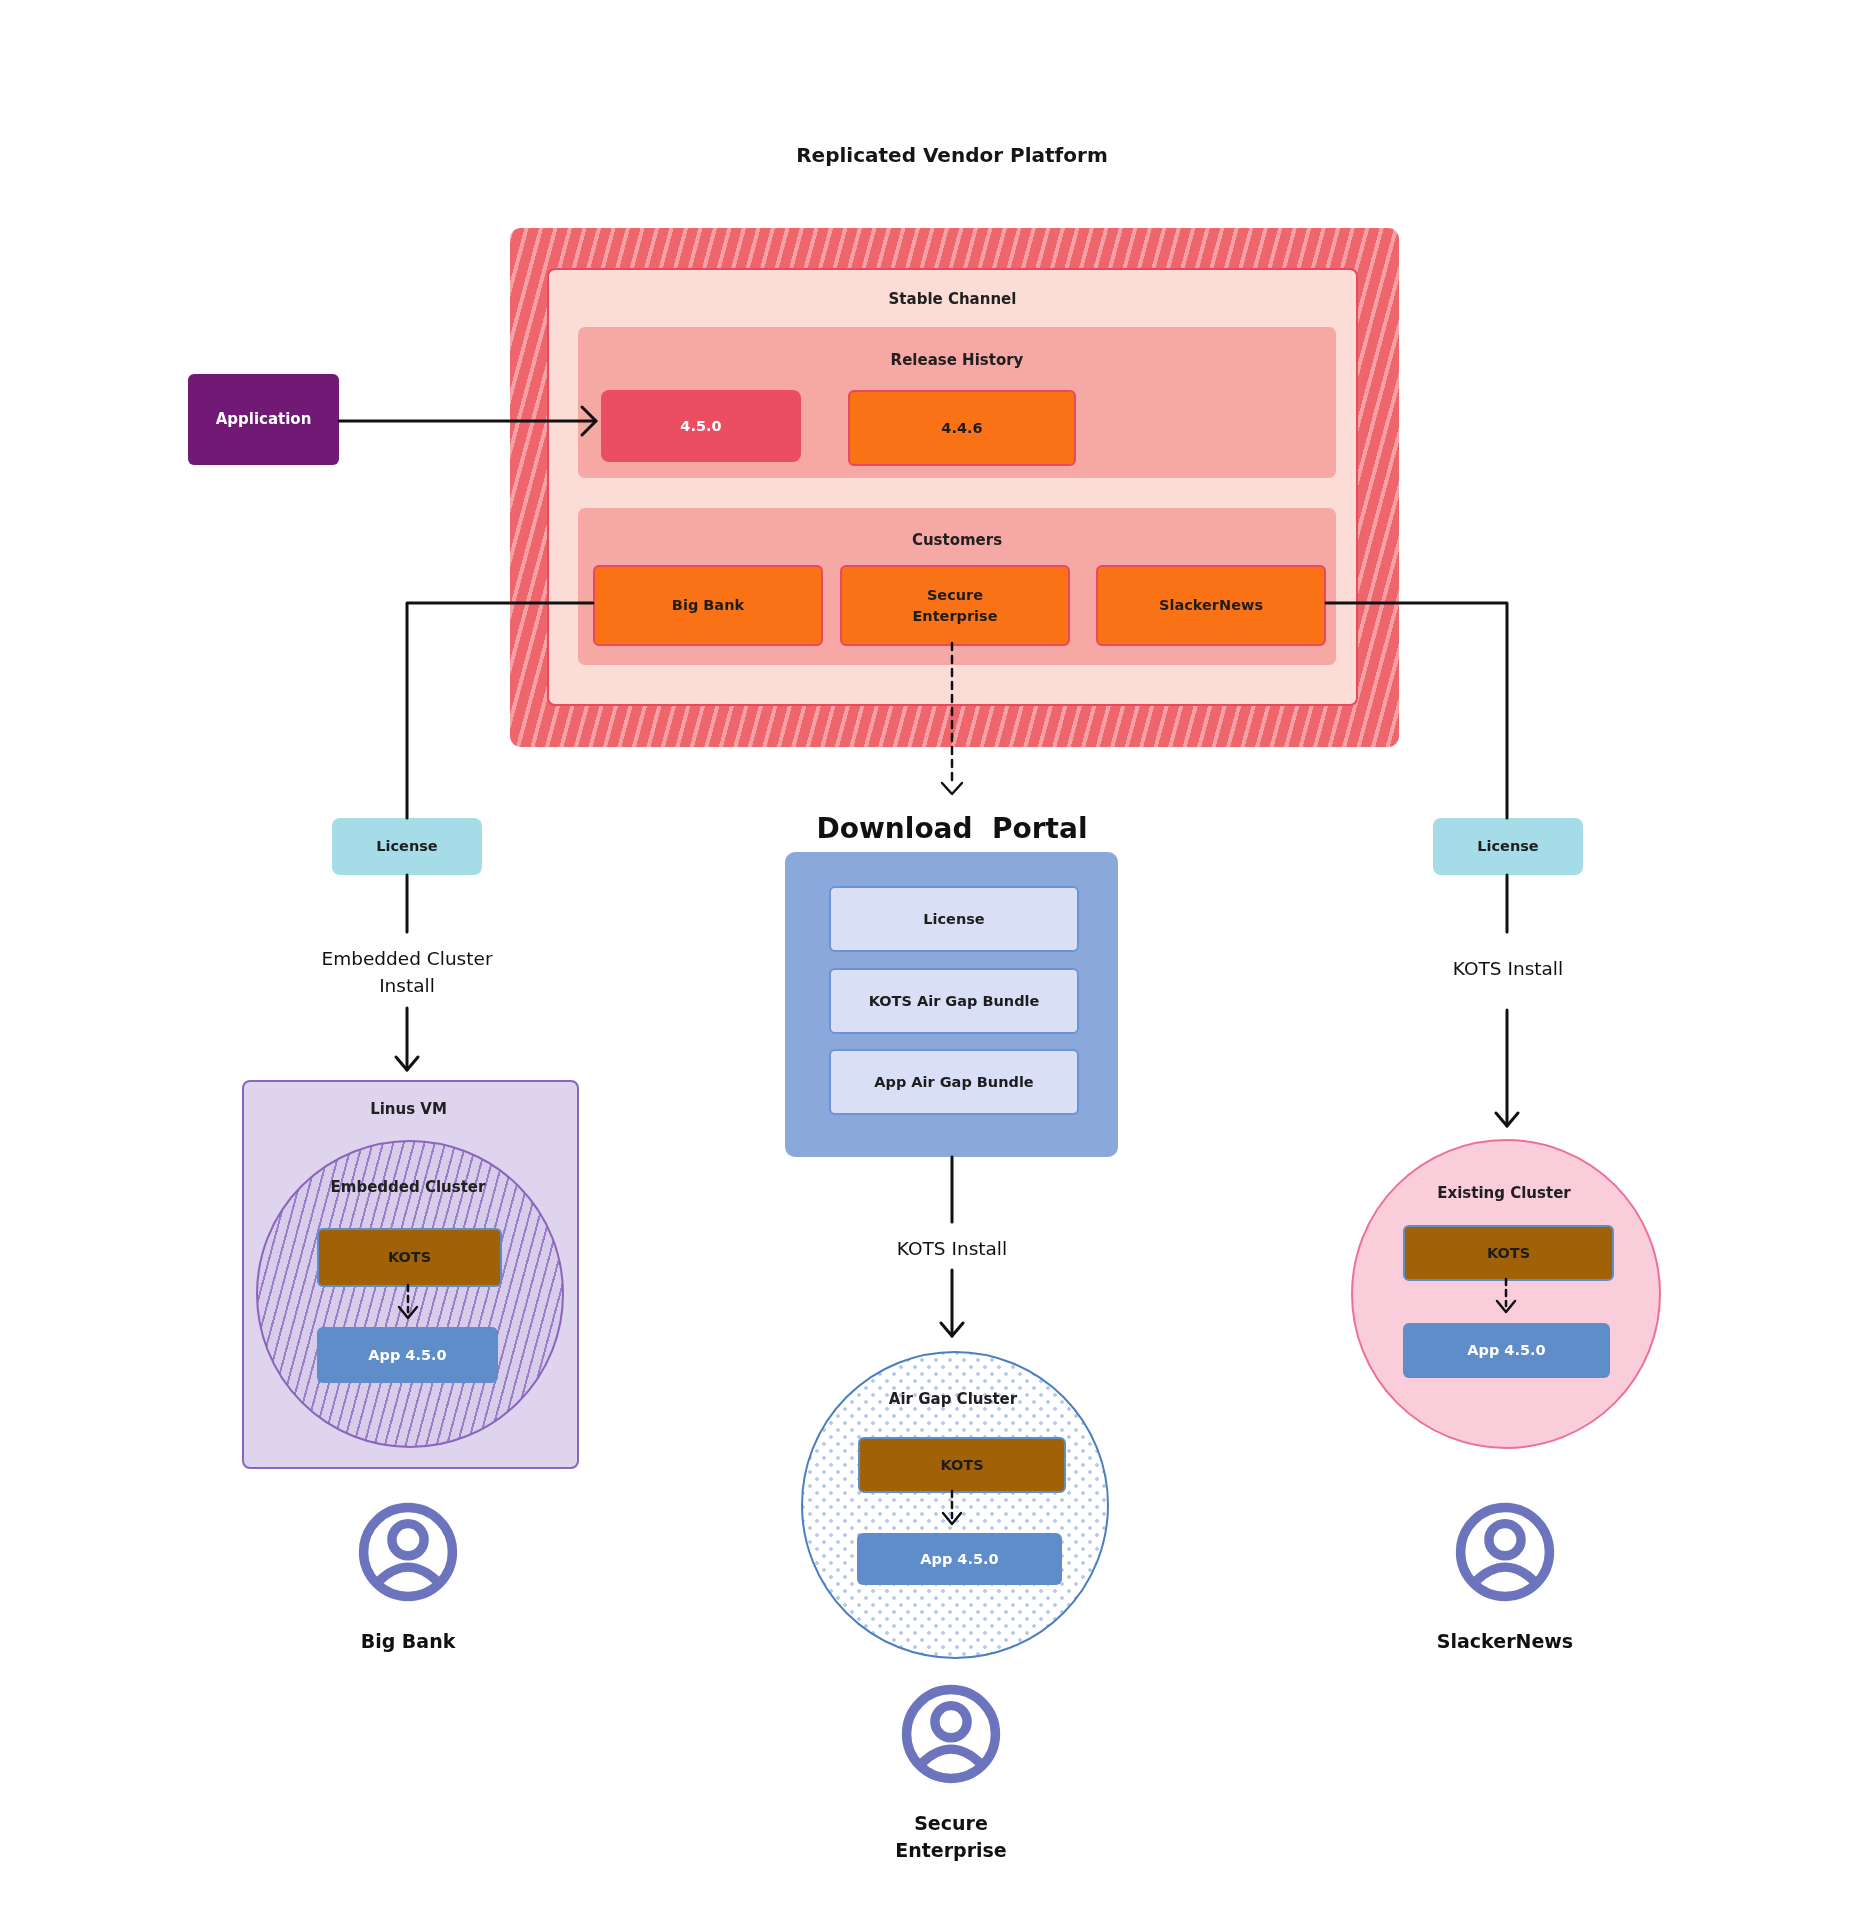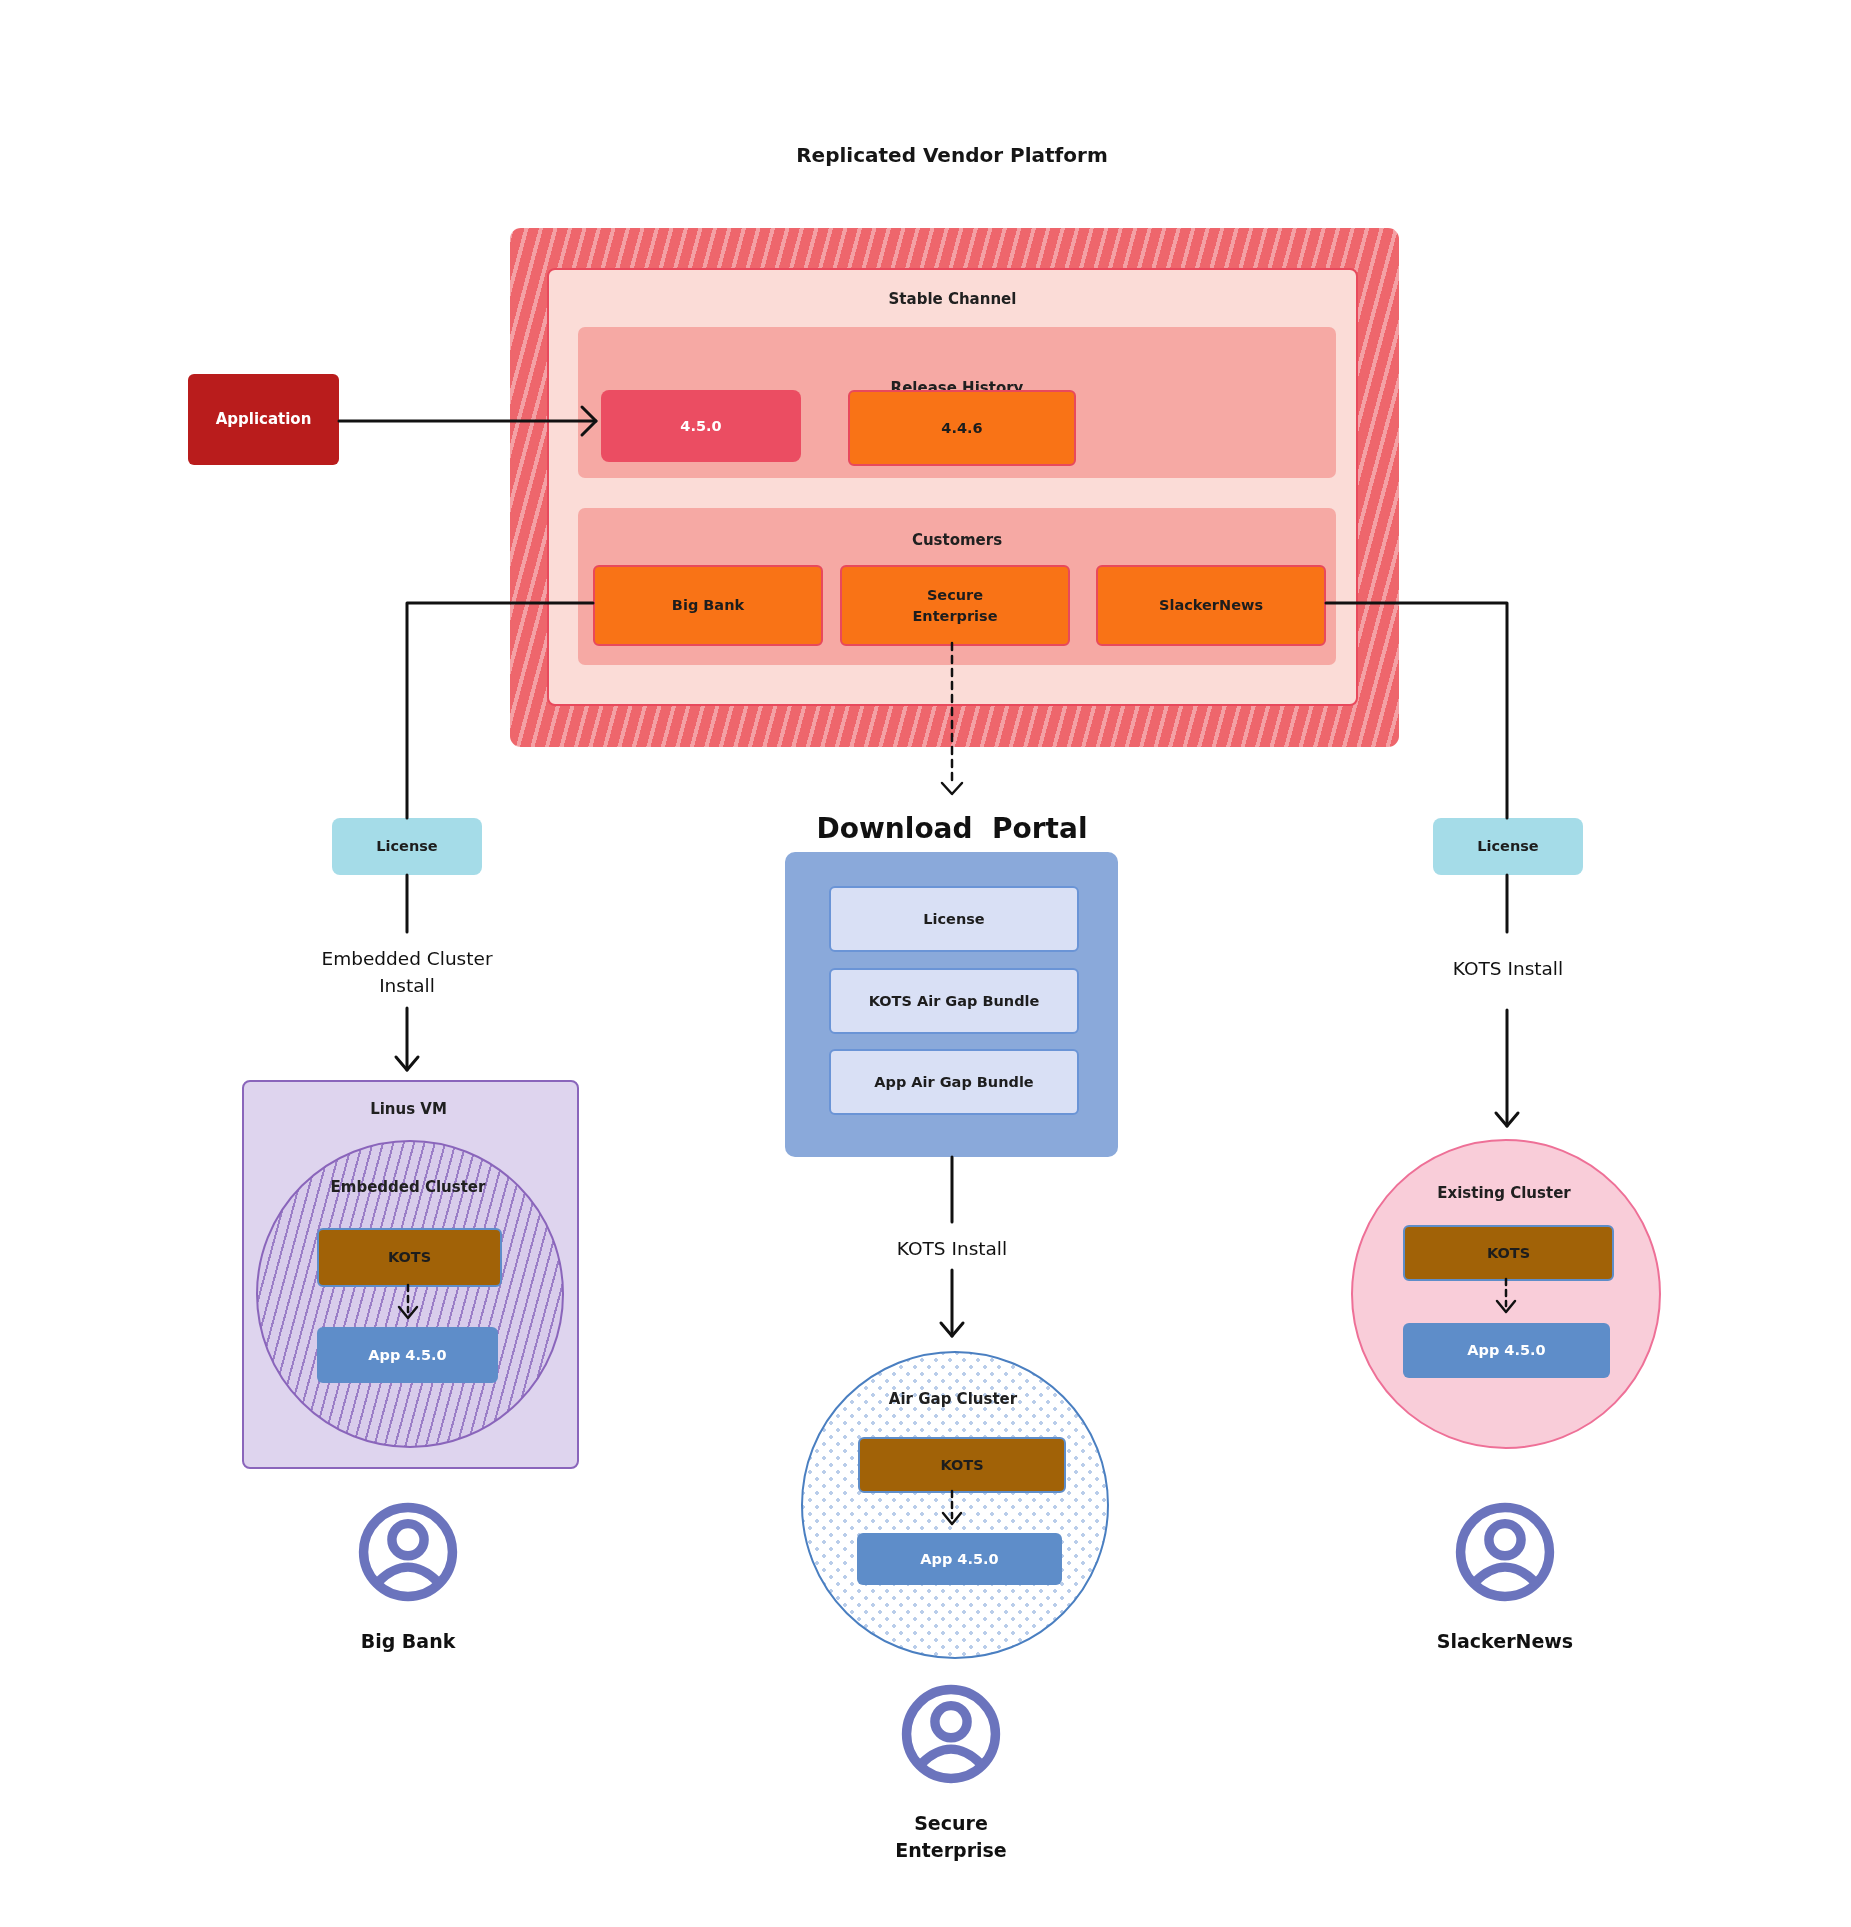--- a/index.html
+++ b/index.html
@@ -14,21 +14,21 @@
   .portal-title{font-size:28px;font-weight:600;color:#111;text-align:center;white-space:pre-wrap;}
   .person-name{font-size:19px;font-weight:700;color:#111;text-align:center;line-height:27px;}
   .hatch-red{background-color:#ee666c;
      background-image:repeating-linear-gradient(105deg,rgba(255,255,255,0.38) 0 4px,rgba(255,255,255,0) 4px 14px);
      border-radius:11px;}
   .stable{background:#fbdcd7;border:2px solid #e8495c;border-radius:8px;}
   .salmon{background:#f6a9a4;border-radius:7px;}
   .white-red{background:#f97316;border:2px solid #e8495c;border-radius:6px;}
   .crimson{background:#eb4d62;border-radius:8px;color:#ffffff;}
   .crimson .box-label{color:#ffffff;}
-  .app-purple{background:#b91c1c;border-radius:6px;}
+  .app-purple{background:#701a75;border-radius:6px;}
   .app-purple .box-label{color:#ffffff;font-weight:600;font-size:15px;}
   .license-cyan{background:#a5dce8;border-radius:8px;}
   .portal-blue{background:#8aa9da;border-radius:10px;}
   .portal-item{background:#d9e0f5;border:2px solid #6a94d6;border-radius:6px;}
   .kots-box{background:#a16207;border:2px solid #5e8dc9;border-radius:6px;}
   .app-blue{background:#5e8dc9;border-radius:6px;}
   .app-blue .box-label{color:#ffffff;}
   .vm-box{background:#ded4ee;border:2.5px solid #8a65bb;border-radius:8px;}
   .embedded-circle{border-radius:50%;background-color:#d8cceb;
      background-image:repeating-linear-gradient(105deg,#9b7ec7 0 2px,rgba(0,0,0,0) 2px 10px);
@@ -47,21 +47,21 @@
 <div class="canvas">
 
   <div class="abs title" style="left:552px;top:143px;width:800px;">Replicated Vendor Platform</div>
 
   <div class="abs hatch-red" style="left:510px;top:228px;width:889px;height:519px;"></div>
 
   <div class="abs stable" style="left:547px;top:268px;width:807px;height:434px;"></div>
   <div class="abs section-label" style="left:547px;top:290px;width:811px;">Stable Channel</div>
 
   <div class="abs salmon" style="left:578px;top:327px;width:758px;height:151px;"></div>
-  <div class="abs section-label" style="left:578px;top:351px;width:758px;margin-top:28px;">Release History</div>
+  <div class="abs section-label" style="left:578px;top:351px;width:758px;">Release History</div>
   <div class="abs crimson flexc" style="left:601px;top:390px;width:200px;height:72px;">
     <span class="box-label">4.5.0</span>
   </div>
   <div class="abs white-red flexc" style="left:848px;top:390px;width:224px;height:72px;">
     <span class="box-label">4.4.6</span>
   </div>
 
   <div class="abs salmon" style="left:578px;top:508px;width:758px;height:157px;"></div>
   <div class="abs section-label" style="left:578px;top:531px;width:758px;">Customers</div>
   <div class="abs white-red flexc" style="left:593px;top:565px;width:226px;height:77px;">

